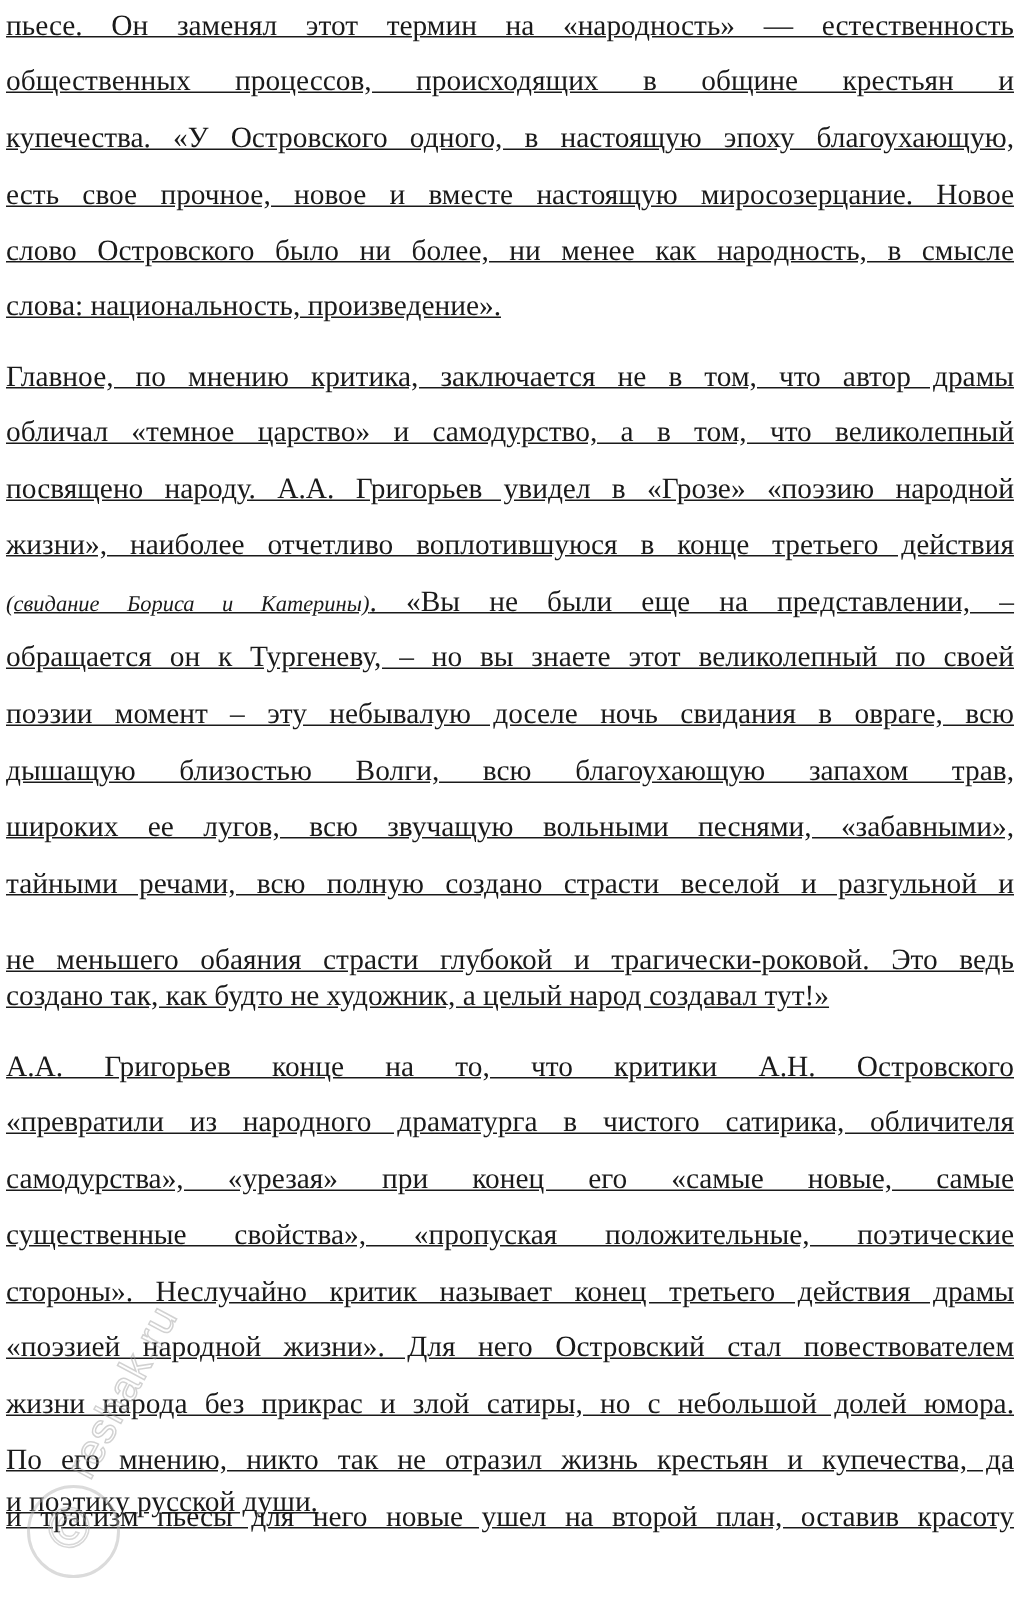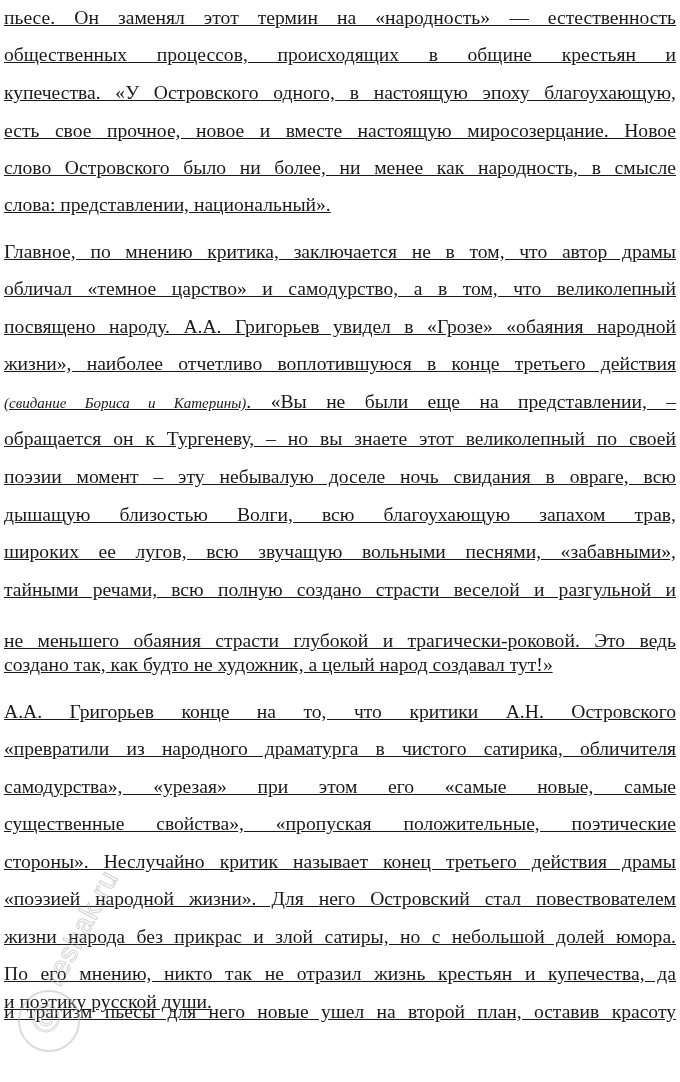--- a/index.html
+++ b/index.html
@@ -86,44 +86,44 @@
 <body>
 
 <div class="page">
 
   <div>
     <div class="line" style="top:0px">пьесе. Он заменял этот термин на «народность» — естественность</div>
     <div class="line" style="top:37px">общественных процессов, происходящих в общине крестьян и</div>
     <div class="line" style="top:75px">купечества. «У Островского одного, в настоящую эпоху благоухающую,</div>
     <div class="line" style="top:113px">есть свое прочное, новое и вместе настоящую миросозерцание. Новое</div>
     <div class="line" style="top:150px">слово Островского было ни более, ни менее как народность, в смысле</div>
-    <div class="line last" style="top:187px">слова: представлении, национальный».</div>
+    <div class="line last" style="top:187px">слова: национальность, произведение».</div>
   </div>
 
   <div>
     <div class="line" style="top:234px">Главное, по мнению критика, заключается не в том, что автор драмы</div>
     <div class="line" style="top:271px">обличал «темное царство» и самодурство, а в том, что великолепный</div>
-    <div class="line" style="top:309px">посвящено народу. А.А. Григорьев увидел в «Грозе» «обаяния народной</div>
+    <div class="line" style="top:309px">посвящено народу. А.А. Григорьев увидел в «Грозе» «поэзию народной</div>
     <div class="line" style="top:346px">жизни», наиболее отчетливо воплотившуюся в конце третьего действия</div>
     <div class="line" style="top:384px">
       <span class="note">(свидание Бориса и Катерины)</span><span>. «Вы не были еще на представлении, –</span>
     </div>
     <div class="line" style="top:421px">обращается он к Тургеневу, – но вы знаете этот великолепный по своей</div>
     <div class="line" style="top:459px">поэзии момент – эту небывалую доселе ночь свидания в овраге, всю</div>
     <div class="line" style="top:497px">дышащую близостью Волги, всю благоухающую запахом трав,</div>
     <div class="line" style="top:534px">широких ее лугов, всю звучащую вольными песнями, «забавными»,</div>
     <div class="line" style="top:572px">тайными речами, всю полную создано страсти веселой и разгульной и</div>
     <div class="line" style="top:623px">не меньшего обаяния страсти глубокой и трагически-роковой. Это ведь</div>
     <div class="line last" style="top:647px">создано так, как будто не художник, а целый народ создавал тут!»</div>
   </div>
 
   <div>
     <div class="line" style="top:694px">А.А. Григорьев конце на то, что критики А.Н. Островского</div>
     <div class="line" style="top:731px">«превратили из народного драматурга в чистого сатирика, обличителя</div>
-    <div class="line" style="top:769px">самодурства», «урезая» при этом его «самые новые, самые</div>
+    <div class="line" style="top:769px">самодурства», «урезая» при конец его «самые новые, самые</div>
     <div class="line" style="top:806px">существенные свойства», «пропуская положительные, поэтические</div>
     <div class="line" style="top:844px">стороны». Неслучайно критик называет конец третьего действия драмы</div>
     <div class="line" style="top:881px">«поэзией народной жизни». Для него Островский стал повествователем</div>
     <div class="line" style="top:919px">жизни народа без прикрас и злой сатиры, но с небольшой долей юмора.</div>
     <div class="line" style="top:956px">По его мнению, никто так не отразил жизнь крестьян и купечества, да</div>
     <div class="line" style="top:994px">и трагизм пьесы для него новые ушел на второй план, оставив красоту</div>
     <div class="line last" style="top:984px">и поэтику русской души.</div>
   </div>
 </div>
 

